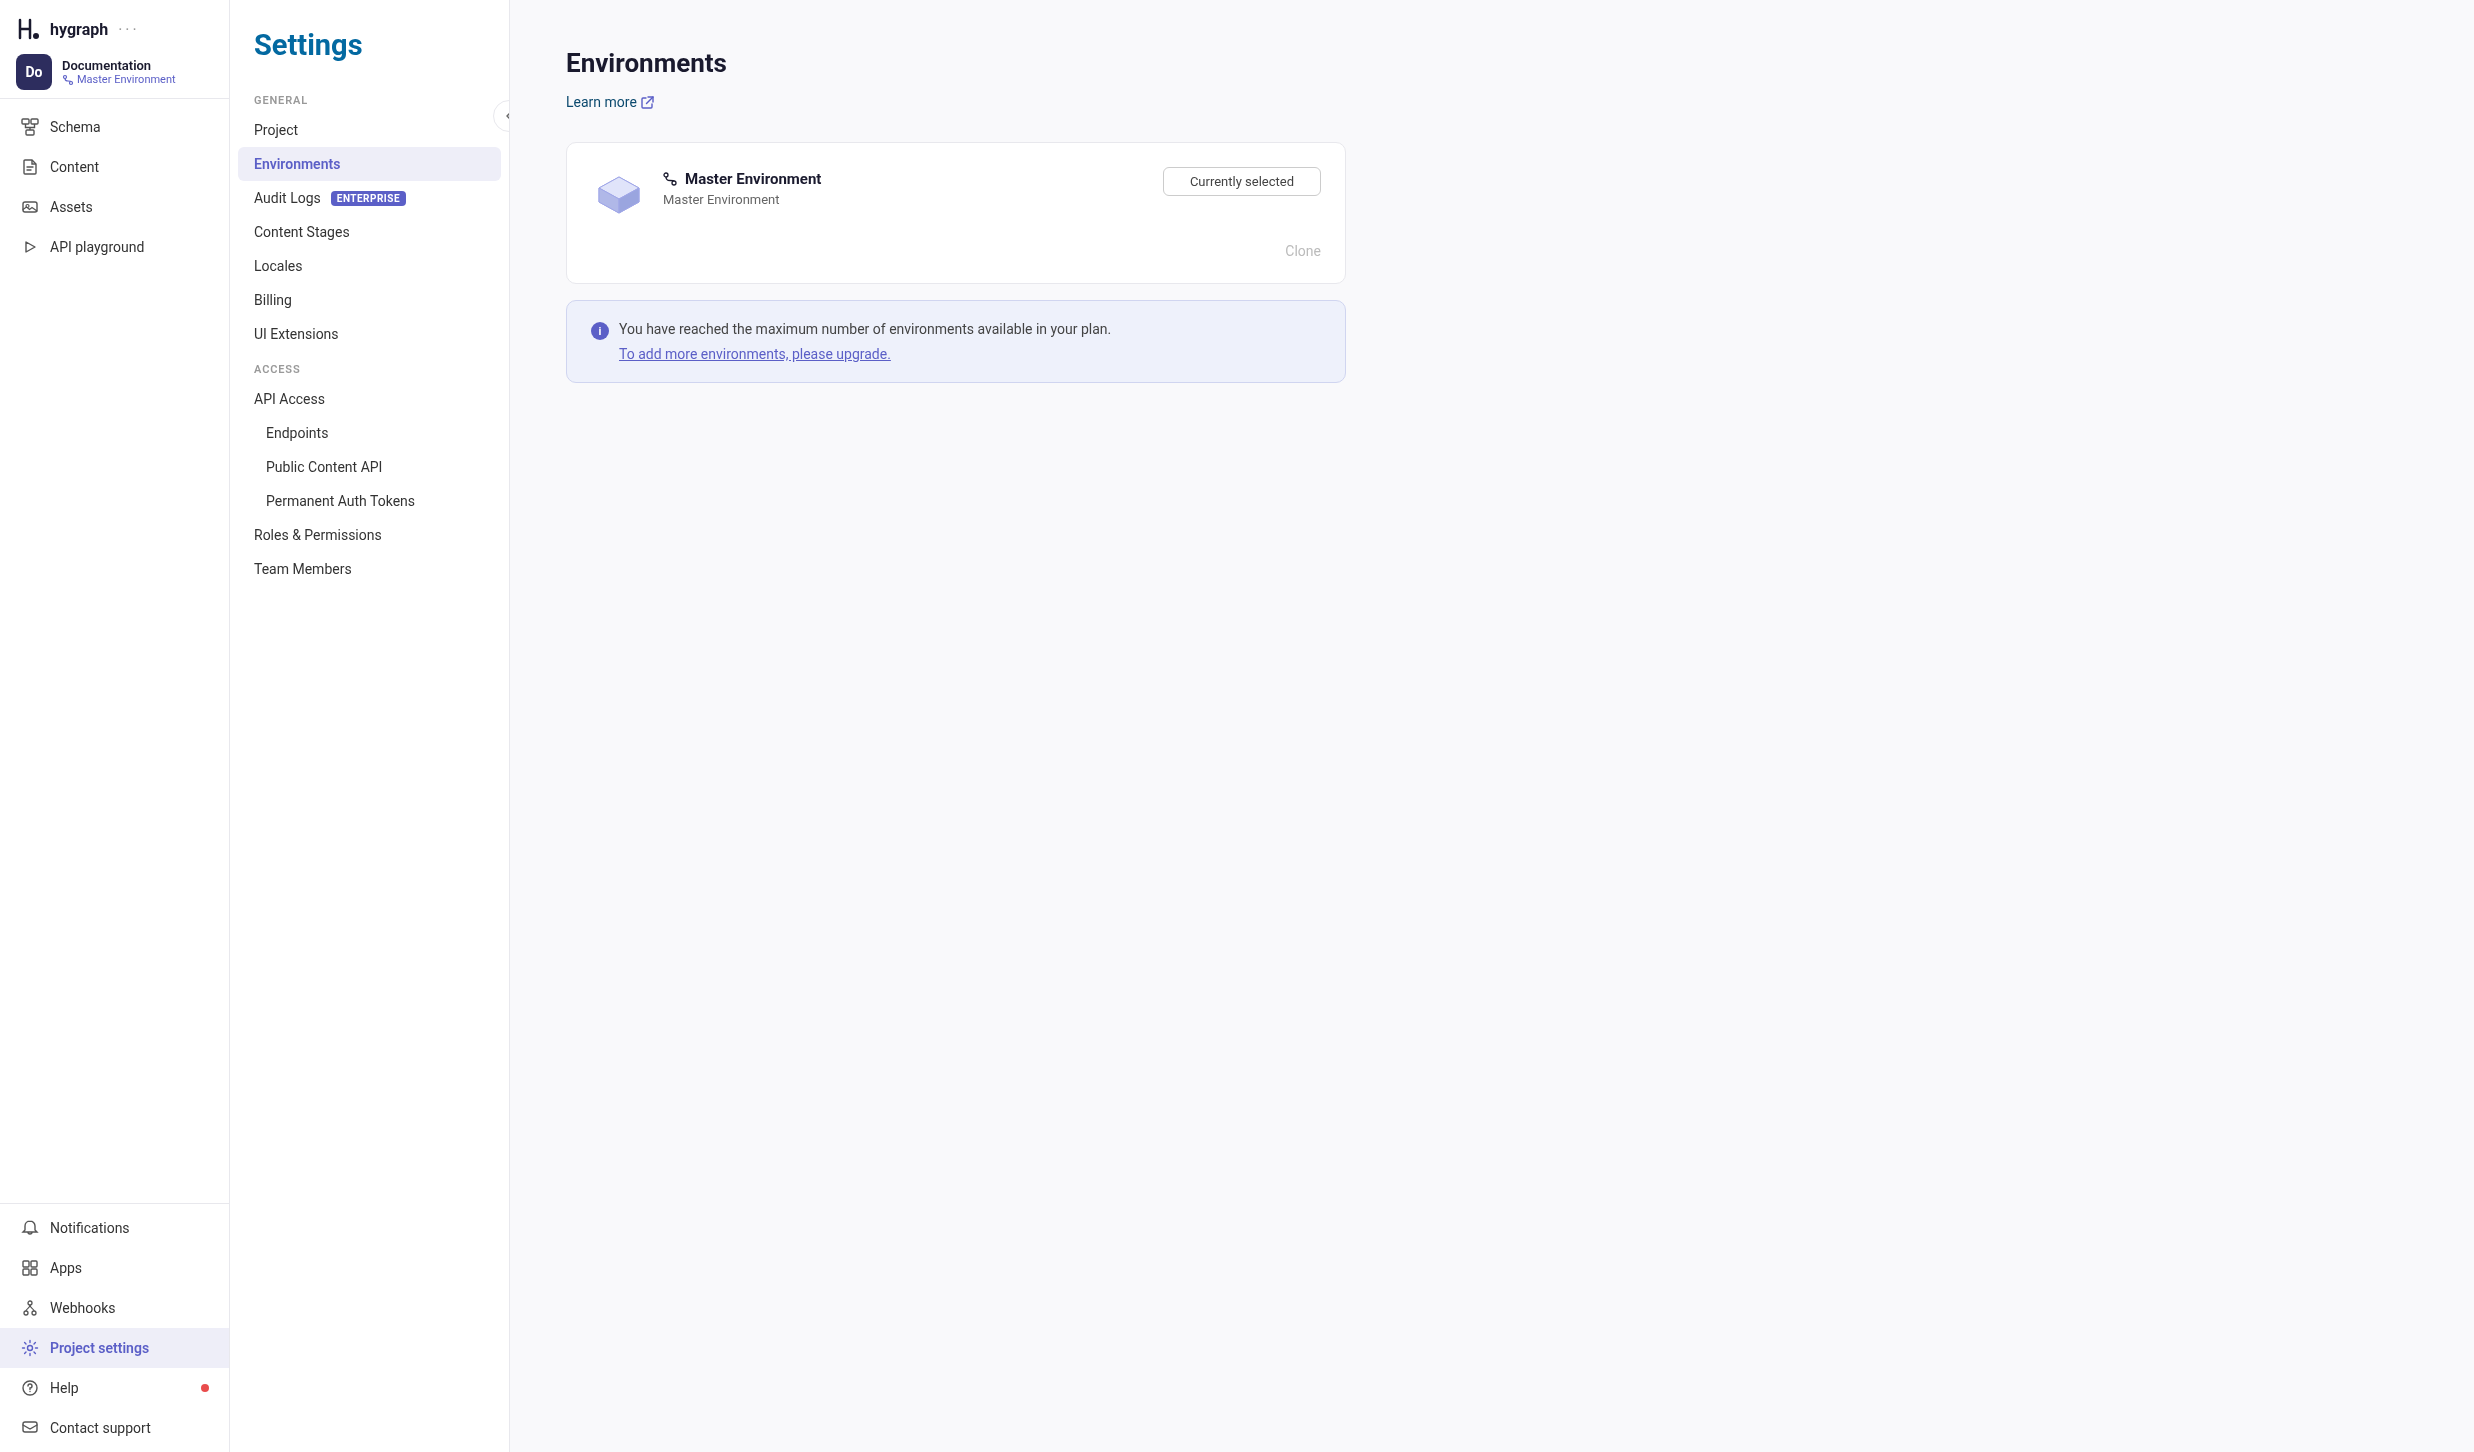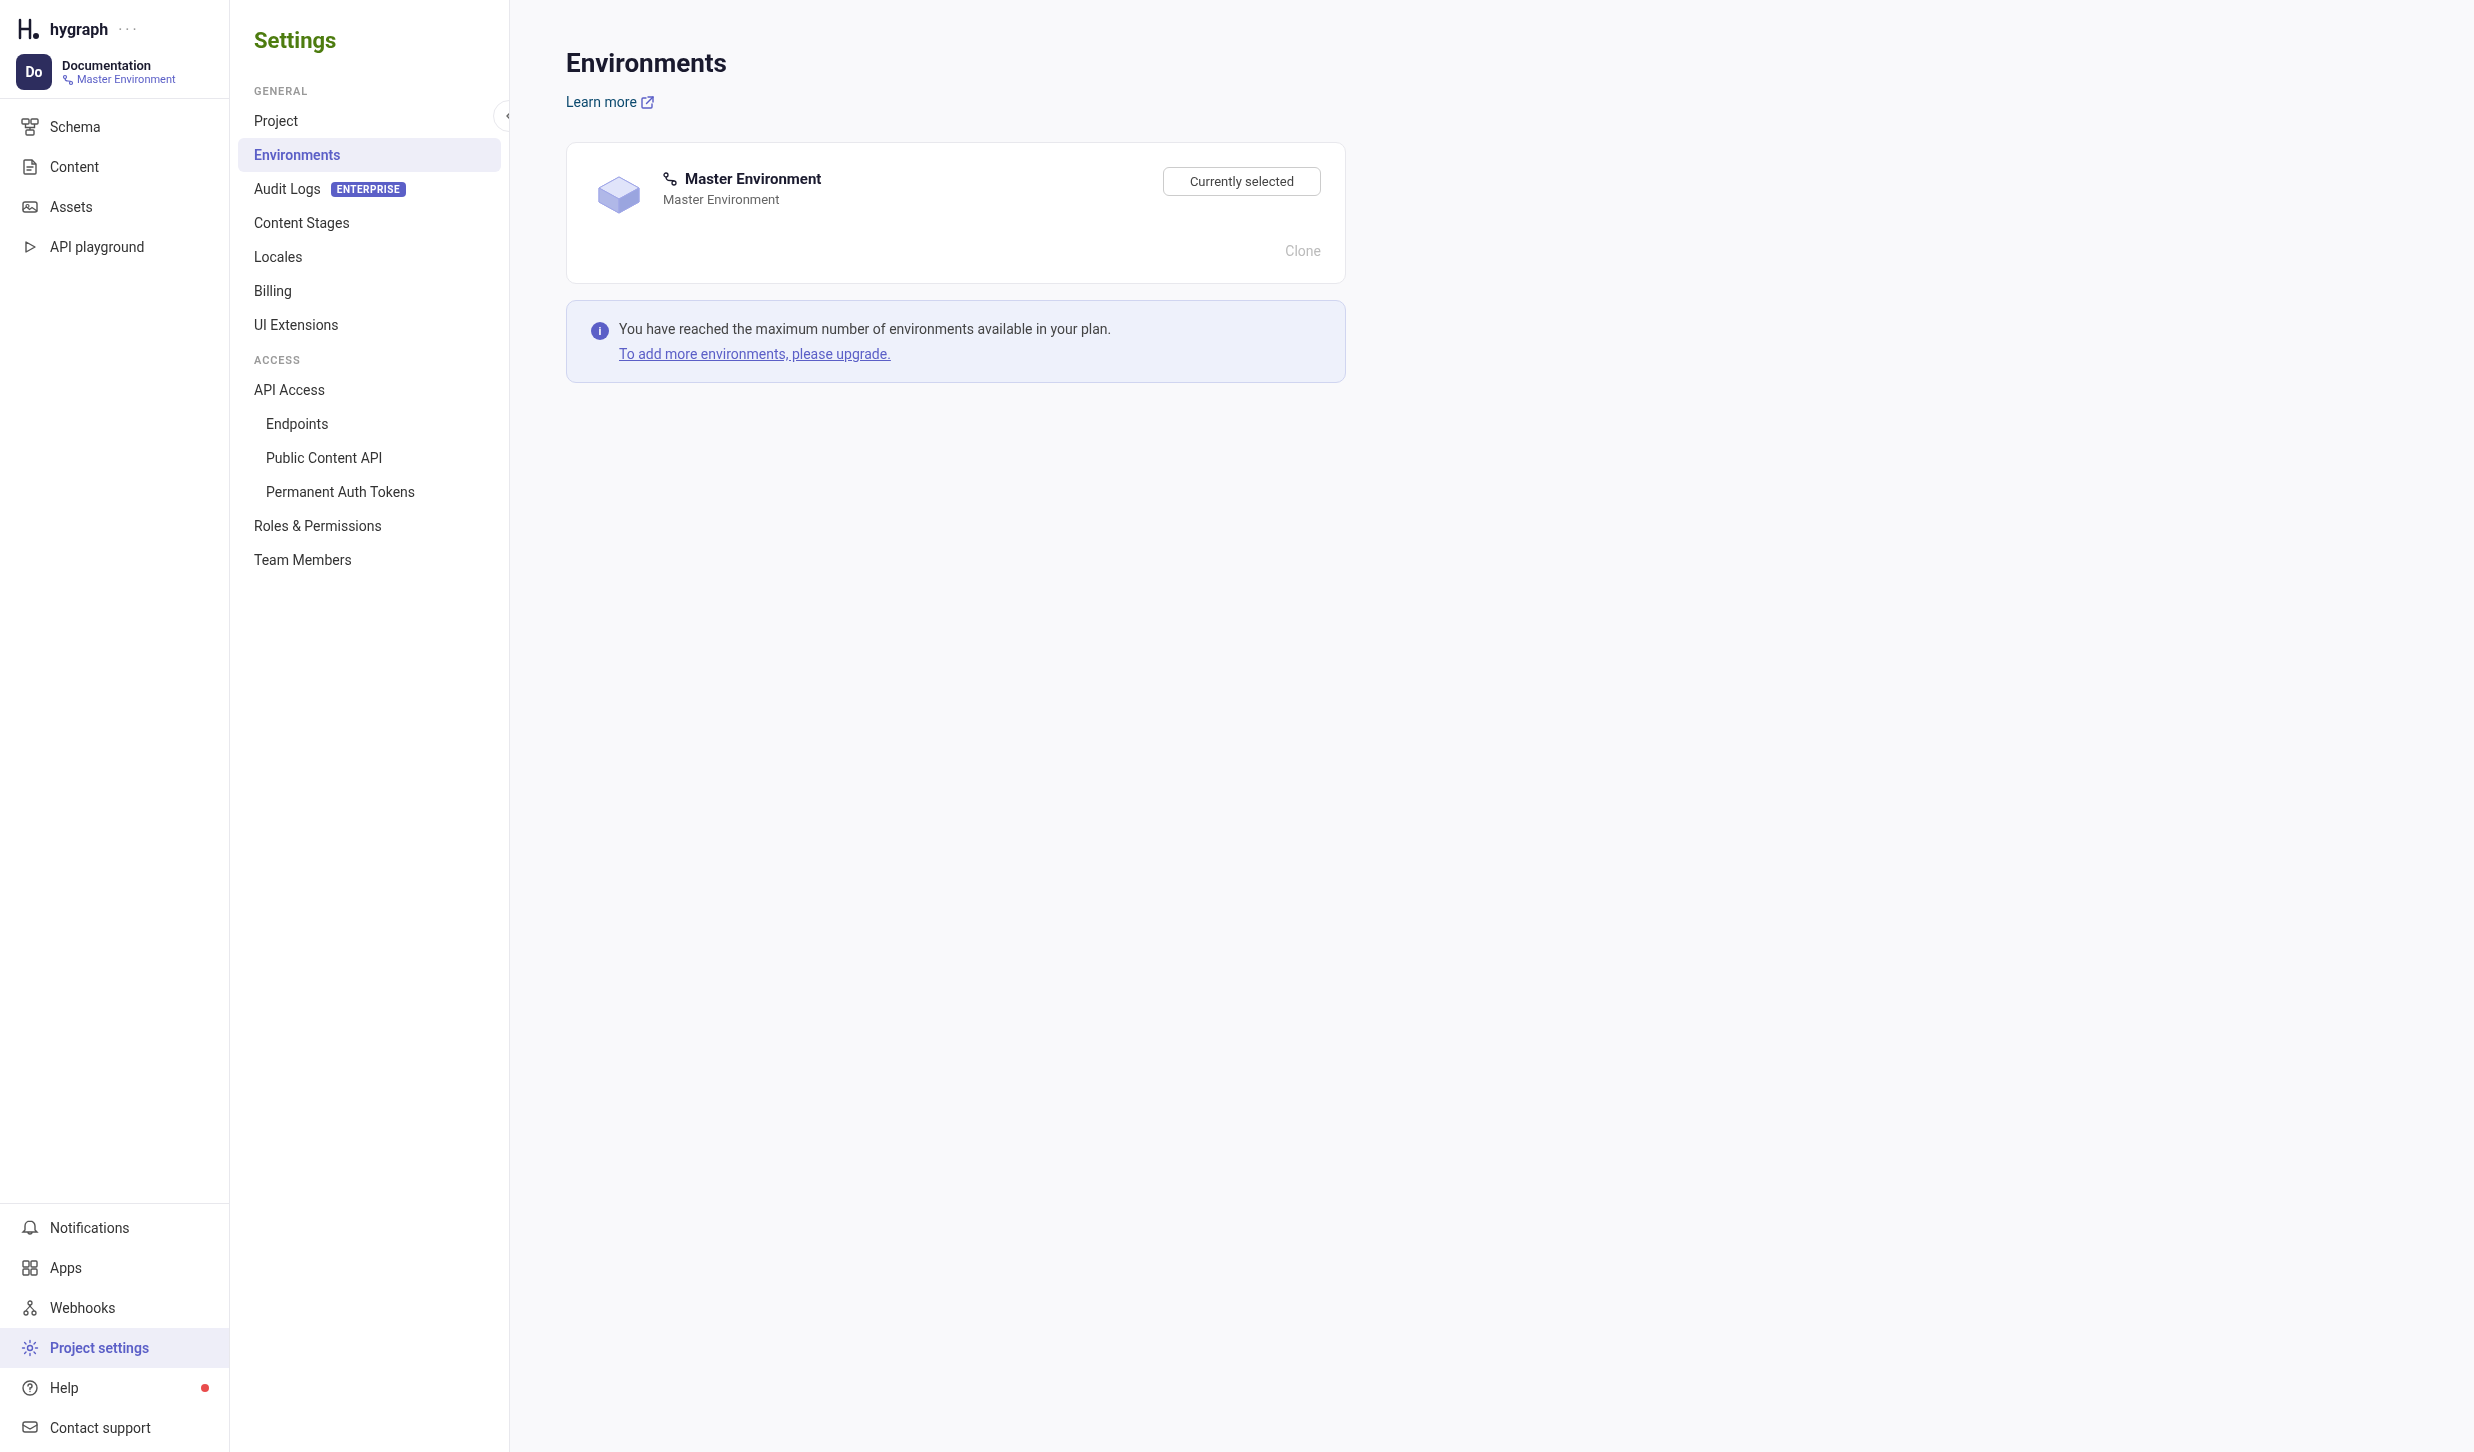--- a/index.html
+++ b/index.html
@@ -102,23 +102,23 @@
       width: 280px;
       min-width: 280px;
       background: #fff;
       border-right: 1px solid #e8e8ed;
       padding: 28px 0 0;
       position: relative;
       height: 100vh;
       overflow-y: auto;
     }
     .settings-title {
-      font-size: 22px;
+      font-size: 29px;
       font-weight: 700;
-      color: #4d7c0f;
+      color: #0369a1;
       padding: 0 24px 20px;
     }
     .settings-section-label {
       font-size: 11px;
       font-weight: 600;
       color: #999;
       text-transform: uppercase;
       letter-spacing: 0.08em;
       padding: 12px 24px 6px;
     }

